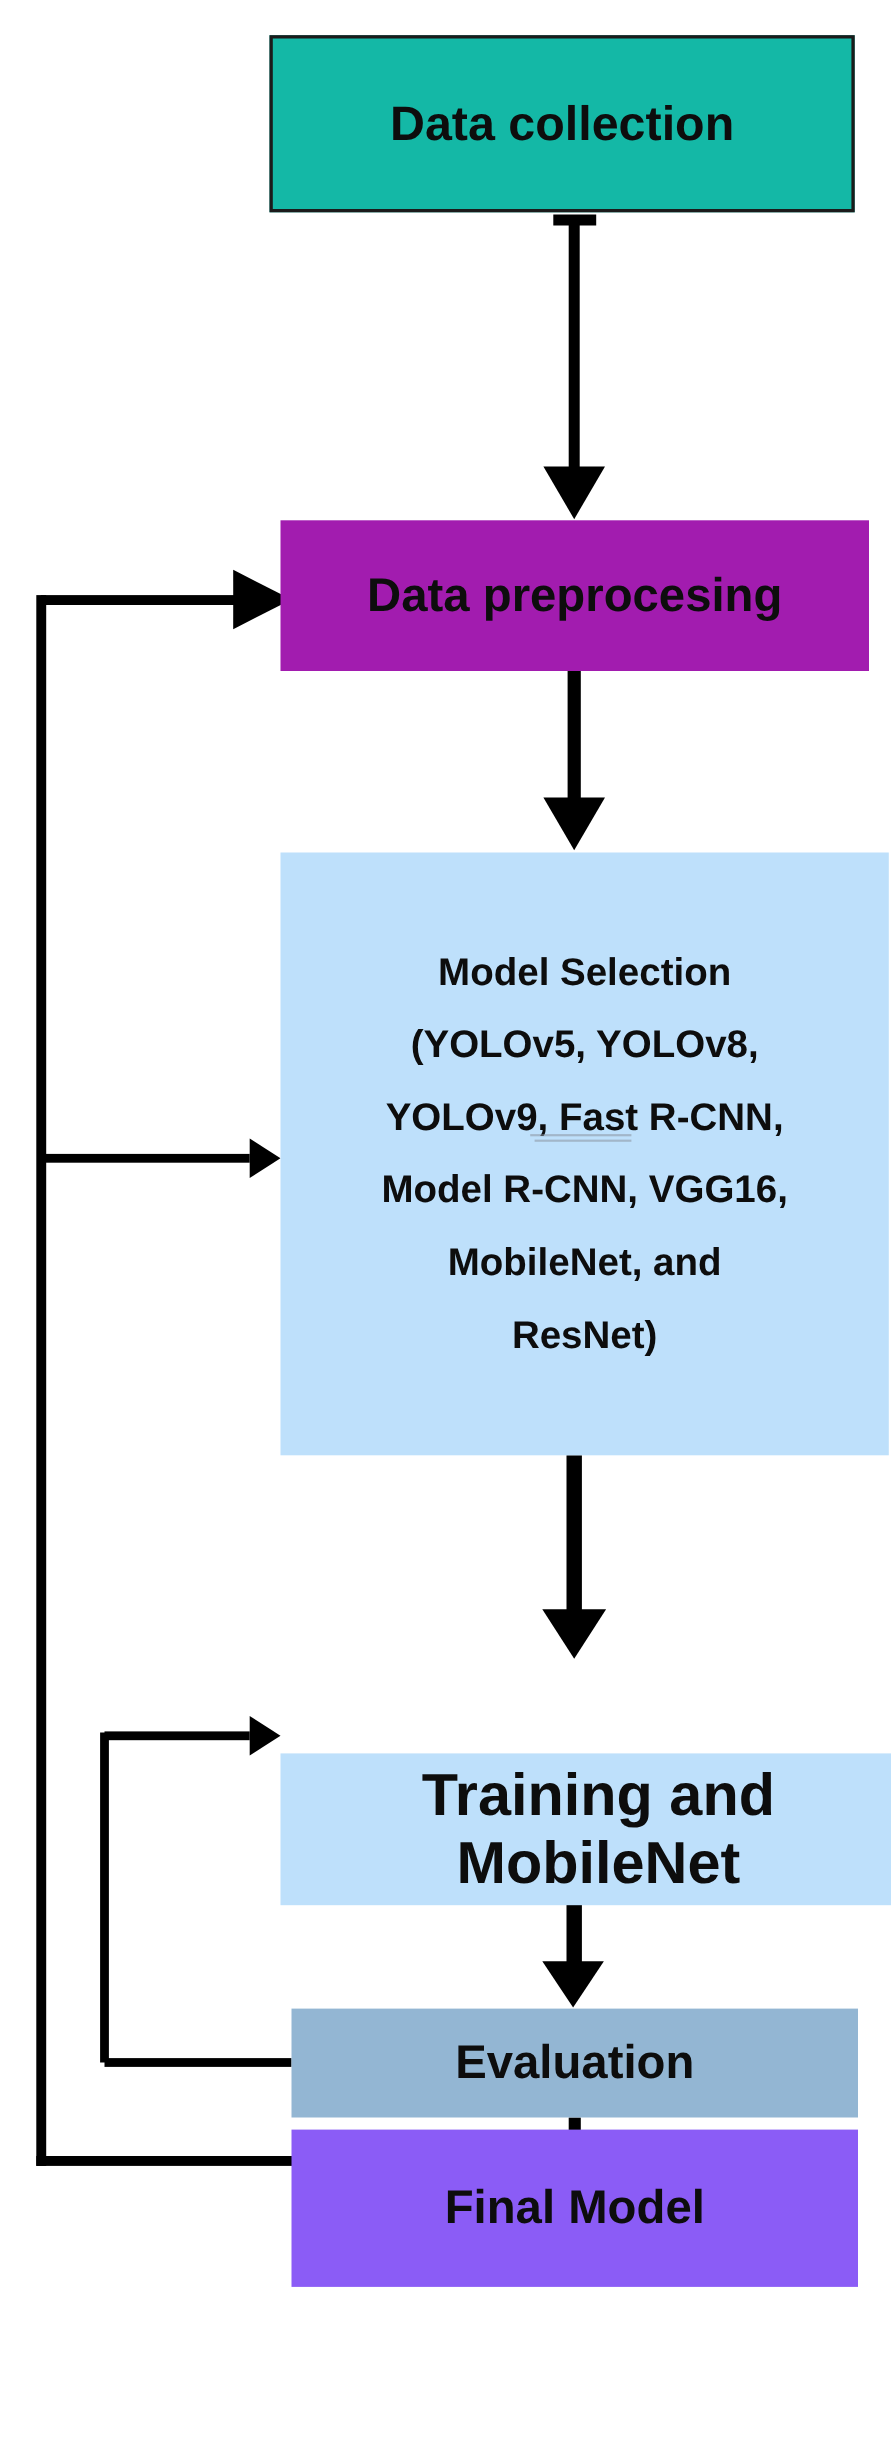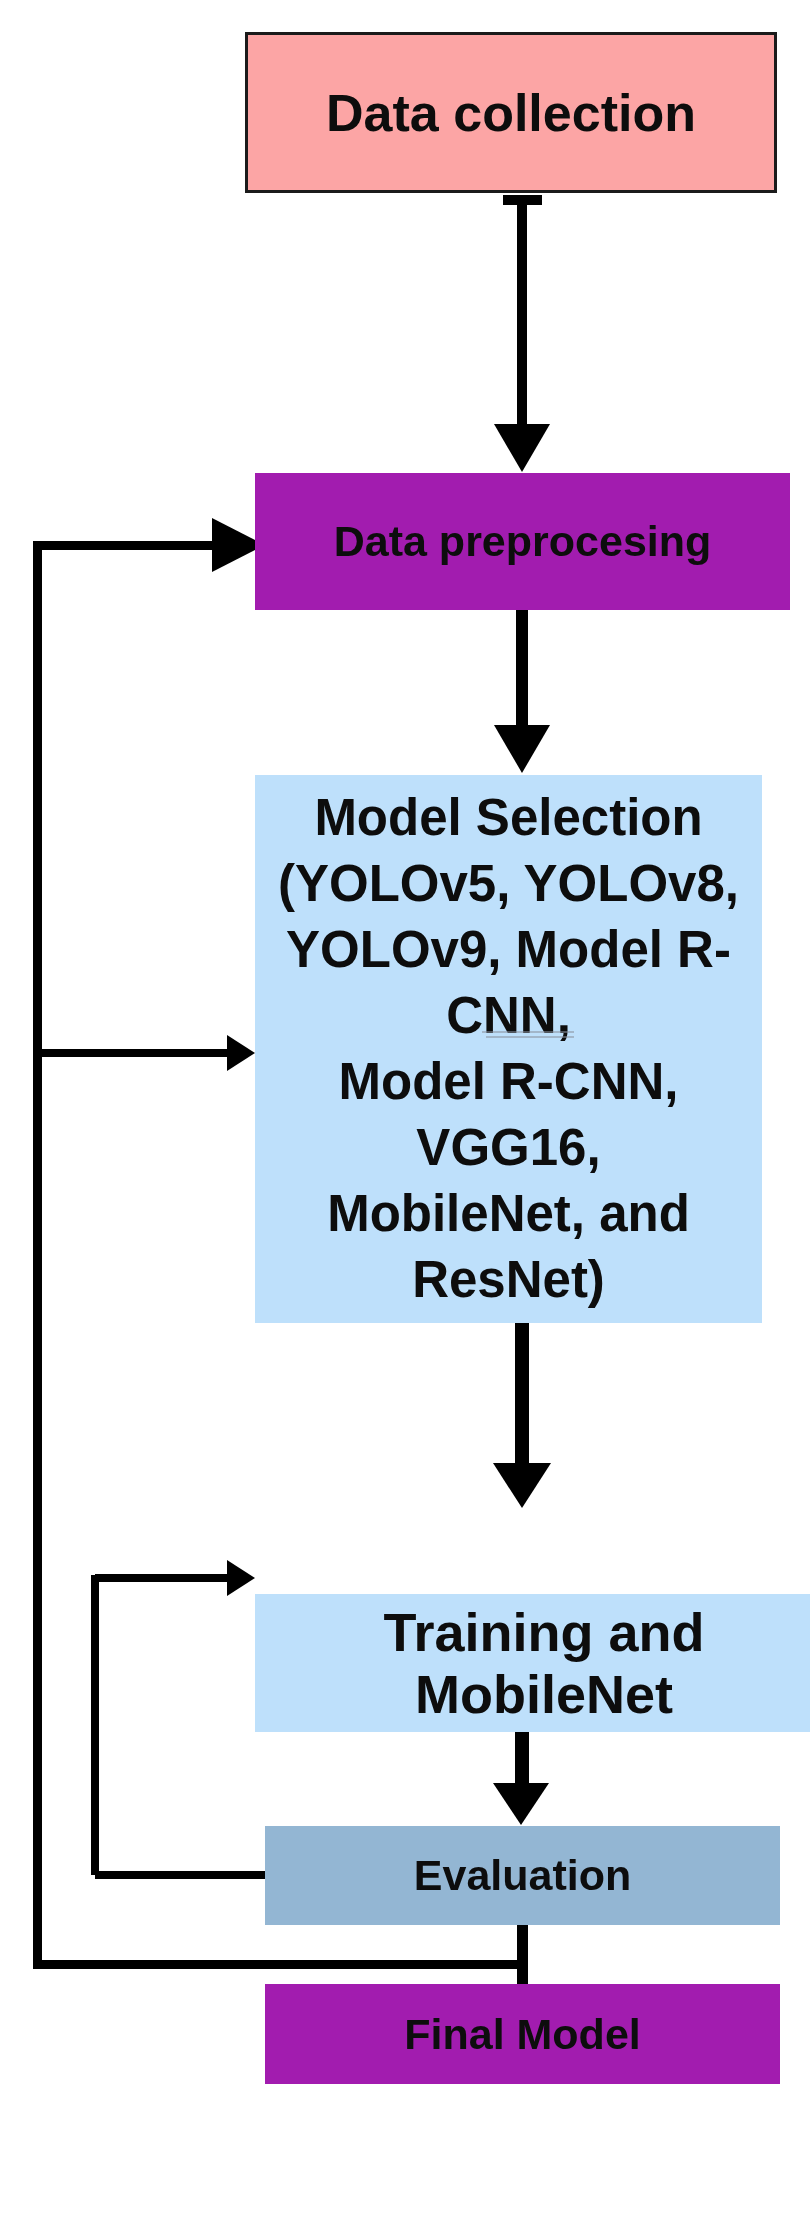--- a/index.html
+++ b/index.html
@@ -45,46 +45,46 @@
   <div class="head-right" style="left:212px;top:518px;border-top-width:27px;border-bottom-width:27px;border-left-width:53px;"></div>
 
   <div class="conn" style="left:41px;top:1049px;width:186px;height:8px;"></div>
   <div class="head-right" style="left:227px;top:1035px;border-top-width:18px;border-bottom-width:18px;border-left-width:28px;"></div>
 
   <div class="conn" style="left:95px;top:1871px;width:170px;height:8px;"></div>
   <div class="conn" style="left:91px;top:1575px;width:8px;height:300px;"></div>
   <div class="conn" style="left:95px;top:1574px;width:132px;height:8px;"></div>
   <div class="head-right" style="left:227px;top:1560px;border-top-width:18px;border-bottom-width:18px;border-left-width:28px;"></div>
 
-  <div class="node" style="left:245px;top:32px;width:532px;height:161px;background:#fca5a5;border:3px solid #1b1b1b;font-size:52px;">
+  <div class="node" style="left:245px;top:32px;width:532px;height:161px;background:#14b8a6;border:3px solid #1b1b1b;font-size:44px;">
     <span class="line">Data collection</span>
   </div>
 
   <div class="node" style="left:255px;top:473px;width:535px;height:137px;background:#a21caf;font-size:43px;">
     <span class="line">Data preprocesing</span>
   </div>
 
-  <div class="node" style="left:255px;top:775px;width:507px;height:548px;background:#bee0fb;font-size:51px;line-height:66px;">
+  <div class="node" style="left:255px;top:775px;width:553px;height:548px;background:#bee0fb;font-size:35px;line-height:66px;">
     <span class="line">Model Selection</span>
     <span class="line">(YOLOv5, YOLOv8,</span>
-    <span class="line">YOLOv9, Model R-CNN,</span>
+    <span class="line">YOLOv9, Fast R-CNN,</span>
     <span class="line">Model R-CNN, VGG16,</span>
     <span class="line">MobileNet, and</span>
     <span class="line">ResNet)</span>
   </div>
 
   <div class="artifact" style="left:482px;top:1031px;width:92px;height:2px;"></div>
   <div class="artifact" style="left:486px;top:1036px;width:88px;height:2px;"></div>
 
   <div class="node" style="left:255px;top:1594px;width:578px;height:138px;background:#bee0fb;font-size:54px;line-height:62px;">
     <span class="line">Training and</span>
     <span class="line">MobileNet</span>
   </div>
 
   <div class="node" style="left:265px;top:1826px;width:515px;height:99px;background:#93b6d3;font-size:43px;text-align:center;">
     <span class="line">Evaluation</span>
   </div>
 
-  <div class="node" style="left:265px;top:1984px;width:515px;height:100px;background:#a21caf;font-size:43px;">
+  <div class="node" style="left:265px;top:1936px;width:515px;height:143px;background:#8b5cf6;font-size:43px;">
     <span class="line">Final Model</span>
   </div>
 
 </div>
 
 </body></html>

